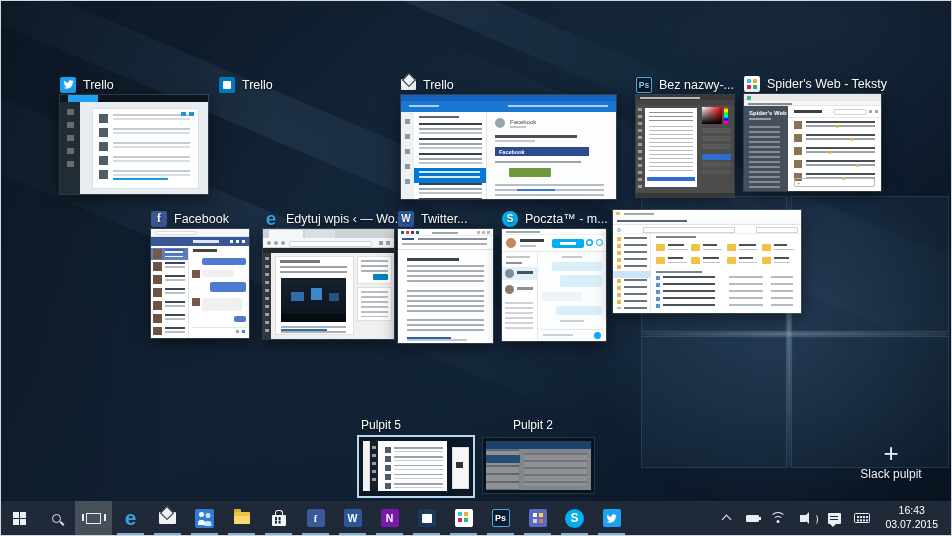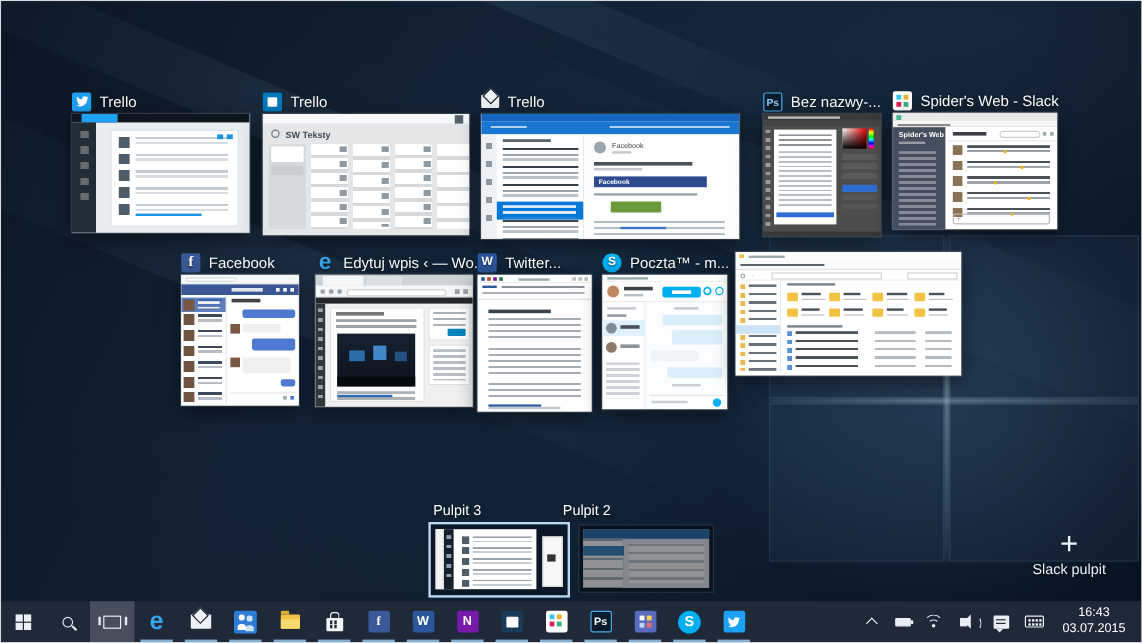--- a/index.html
+++ b/index.html
@@ -145,42 +145,20 @@
     </div>
   </div>
 
   <div class="win" style="left:218px;top:73px;width:172px">
     <div class="wlabel">
       <span class="tile" style="background:#0079bf">
         <span style="width:8px;height:8px;background:#fff;border-radius:1px;display:block"></span>
       </span>
       <span class="wtitle">Trello</span>
     </div>
-    <div class="wbody" style="height:101px;background:#e4e6e8">
-      <div class="abs" style="left:0;top:0;right:0;height:9px;background:#f7f8f9;border-bottom:1px solid #e0e2e4"></div>
-      <div class="abs" style="right:5px;top:1px;width:7px;height:7px;background:#55616c"></div>
-      <div class="abs" style="left:7px;top:13px;width:7px;height:7px;border:1.4px solid #6a7a85;border-radius:50%"></div>
-      <div class="abs" style="left:19px;top:13px;font-size:7.5px;color:#3d4852;font-weight:bold">SW Teksty</div>
-      <div class="abs" style="left:5px;top:25px;right:0;bottom:5px;display:flex;gap:4px">
-        <div style="width:31px;background:#d6dadd;border-radius:2px;padding:2px;flex:0 0 auto">
-          <div style="height:13px;background:#fff;border-radius:1px;margin-bottom:3px" class="sk"></div>
-          <div style="height:8px;background:#c9ced2;border-radius:1px"></div>
-        </div>
-        <div style="width:31px;background:#d6dadd;border-radius:2px;padding:2px;flex:0 0 auto;background-image:repeating-linear-gradient(#fff 0 9px,#d6dadd 9px 12px)">
-          <div class="avs" style="margin-left:22px;width:6px;height:100%;--ac:#8f9aa3;--ah:5px;--ap:12px"></div>
-        </div>
-        <div style="width:31px;background:#d6dadd;border-radius:2px;padding:2px;flex:0 0 auto;background-image:repeating-linear-gradient(#fff 0 10px,#d6dadd 10px 13px)">
-          <div class="avs" style="margin-left:22px;width:6px;height:100%;--ac:#8f9aa3;--ah:5px;--ap:13px"></div>
-        </div>
-        <div style="width:31px;background:#d6dadd;border-radius:2px;padding:2px;flex:0 0 auto;background-image:repeating-linear-gradient(#fff 0 9px,#d6dadd 9px 12px)">
-          <div class="avs" style="margin-left:22px;width:6px;height:100%;--ac:#8f9aa3;--ah:5px;--ap:12px"></div>
-        </div>
-        <div style="width:31px;background:#d6dadd;border-radius:2px;padding:2px;flex:0 0 auto;background-image:repeating-linear-gradient(#fff 0 10px,#d6dadd 10px 13px)"></div>
-      </div>
-    </div>
   </div>
 
   <div class="win" style="left:400px;top:73px;width:215px">
     <div class="wlabel">
       <span class="env"></span>
       <span class="wtitle">Trello</span>
     </div>
     <div class="wbody" style="height:104px">
       <div class="abs" style="left:0;top:0;right:0;height:6px;background:#1565c0"></div>
       <div class="abs" style="left:0;top:6px;right:0;height:11px;background:#1976d2"></div>
@@ -236,21 +214,21 @@
         <div class="abs" style="left:0;top:55px;right:0;height:12px;background-image:repeating-linear-gradient(#565656 0 5px,transparent 5px 8px)"></div>
       </div>
 
       <div class="abs" style="left:0;bottom:0;right:0;height:4px;background:#383838"></div>
     </div>
   </div>
 
   <div class="win" style="left:743px;top:72px;width:137px">
     <div class="wlabel">
       <span class="tile slacktile"></span>
-      <span class="wtitle">Spider's Web - Slack</span>
+      <span class="wtitle">Spider's Web - Teksty</span>
     </div>
     <div class="wbody" style="height:97px">
       <div class="abs" style="left:0;top:0;right:0;height:7px;background:#e9e9e9"></div>
       <div class="abs" style="left:3px;top:1.5px;width:4px;height:4px;background:#3eb991"></div>
       <div class="abs sk" style="left:0;top:7px;right:0;height:5px;background-color:#f6f6f6;--lc:transparent;border-bottom:1px solid #e4e4e4"></div>
       <div class="abs sk" style="left:4px;top:8.5px;width:44px;height:2px;--lc:#8a8a8a"></div>
       <div class="abs" style="left:0;top:12px;width:44px;bottom:0;background:#454f5e">
         <div class="abs" style="left:5px;top:4px;font-size:6px;font-weight:bold;color:#fff;white-space:nowrap">Spider's Web</div>
         <div class="abs" style="left:5px;top:12px;width:22px;height:2px;background:rgba(255,255,255,.45)"></div>
         <div class="abs sk" style="left:5px;top:20px;right:8px;height:62px;--lc:rgba(255,255,255,.34)"></div>
@@ -475,22 +453,22 @@
         </div>
         <div class="abs" style="left:5px;top:37px;width:46px;height:2px;background:#7a828a"></div>
         <div class="abs avs" style="left:5px;top:42px;width:4px;bottom:2px;--ac:#5b8fd4;--ah:4px;--ap:7px"></div>
         <div class="abs" style="left:12px;top:42px;width:52px;bottom:2px;background-image:repeating-linear-gradient(#4a5258 0 2px,transparent 2px 7px)"></div>
         <div class="abs" style="left:78px;top:42px;width:34px;bottom:2px;background-image:repeating-linear-gradient(#b3bac0 0 2px,transparent 2px 7px)"></div>
         <div class="abs" style="left:120px;top:42px;width:22px;bottom:2px;background-image:repeating-linear-gradient(#b3bac0 0 2px,transparent 2px 7px)"></div>
       </div>
     </div>
   </div>
 
-  <div class="dlabel" style="left:360px;top:417px">Pulpit 3</div>
-  <div class="dlabel" style="left:468px;top:417px">Pulpit 2</div>
+  <div class="dlabel" style="left:360px;top:417px">Pulpit 5</div>
+  <div class="dlabel" style="left:512px;top:417px">Pulpit 2</div>
 
   <div class="desk sel" style="left:359px;top:437px;width:112px;height:57px">
     <div class="abs" style="left:3px;top:3px;width:84px;height:50px;background:#fff">
       <div class="abs" style="left:0;top:0;width:7px;height:100%;background:#f2f2f2;border-right:1px solid #ddd"></div>
       <div class="abs" style="left:7px;top:0;width:8px;height:100%;background:#16202a"></div>
       <div class="abs avs" style="left:9px;top:5px;width:4px;height:38px;--ac:#8fa2b2;--ah:3px;--ap:8px"></div>
       <div class="abs avs" style="left:22px;top:6px;width:6px;height:42px;--ac:#4e5d68;--ah:6px;--ap:9px"></div>
       <div class="abs" style="left:31px;top:6px;right:4px;height:42px;background-image:repeating-linear-gradient(#9aa4ad 0 1.5px,transparent 1.5px 3.5px,#c6ced4 3.5px 5px,transparent 5px 9px)"></div>
     </div>
     <div class="abs" style="right:3px;top:9px;width:17px;height:42px;background:#f7f7f7;border:1px solid #ddd">

